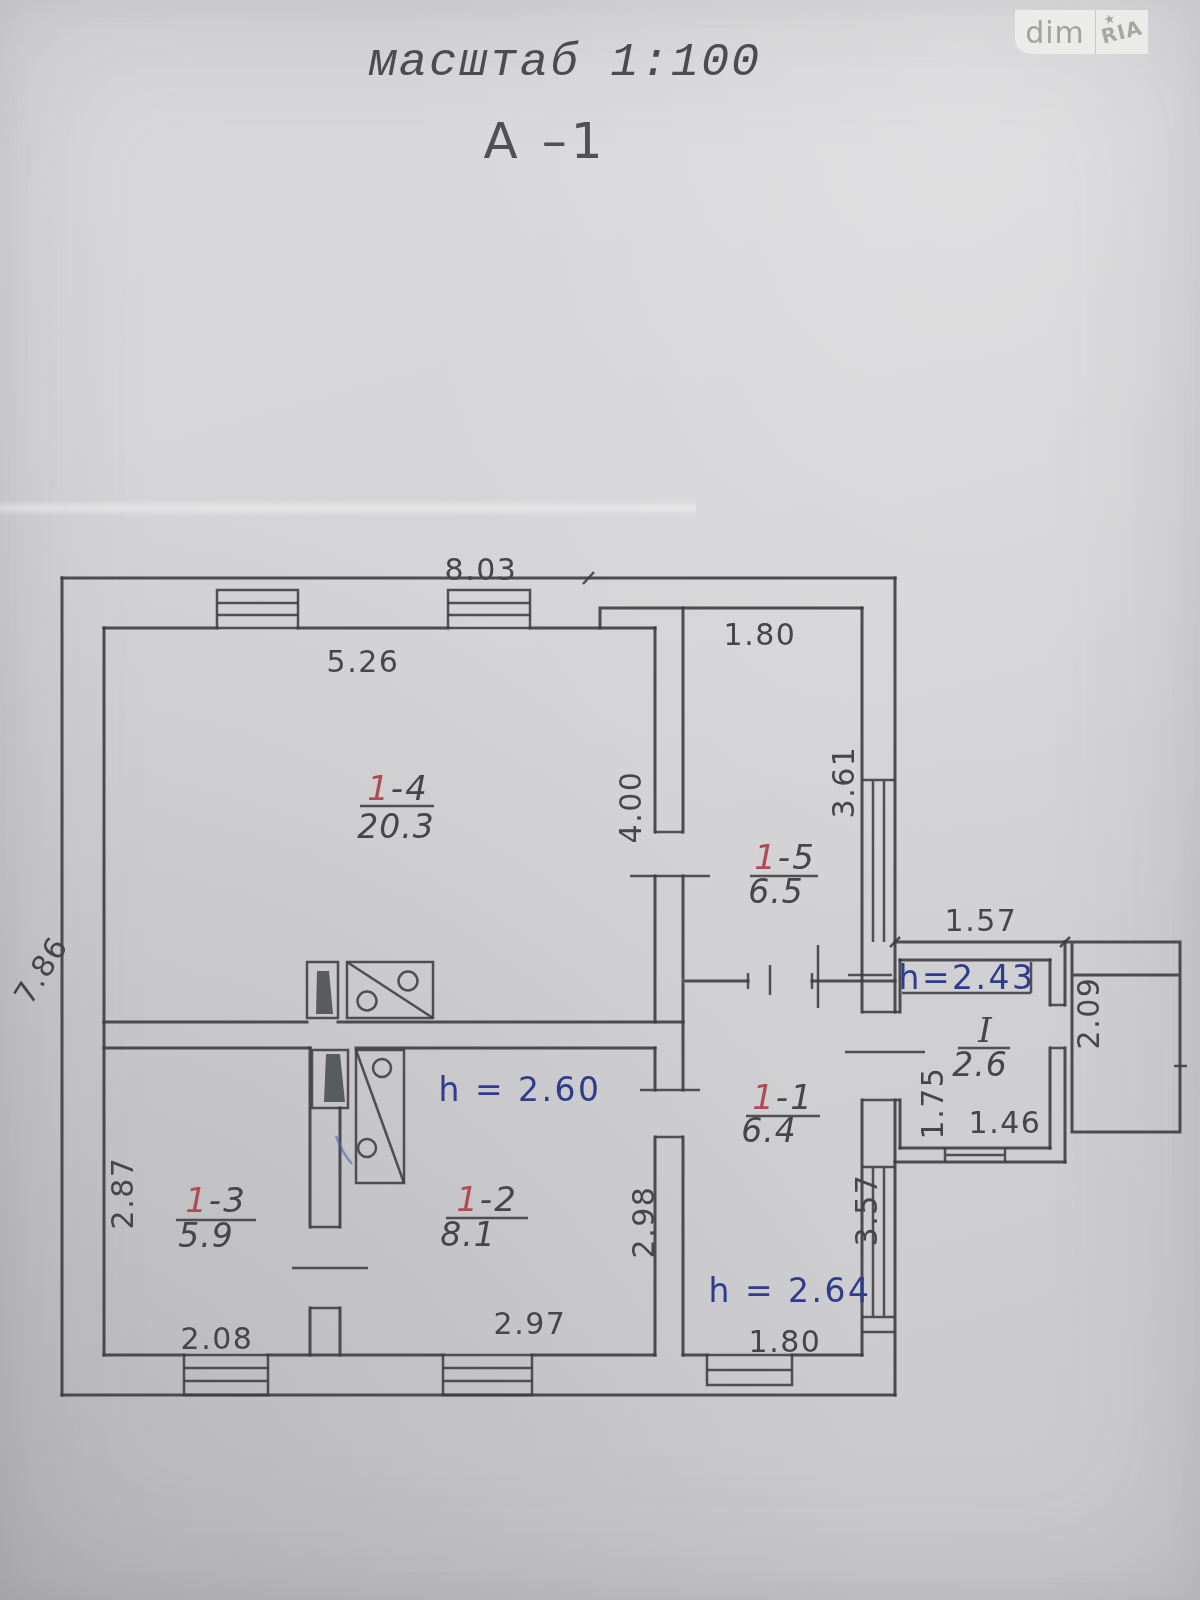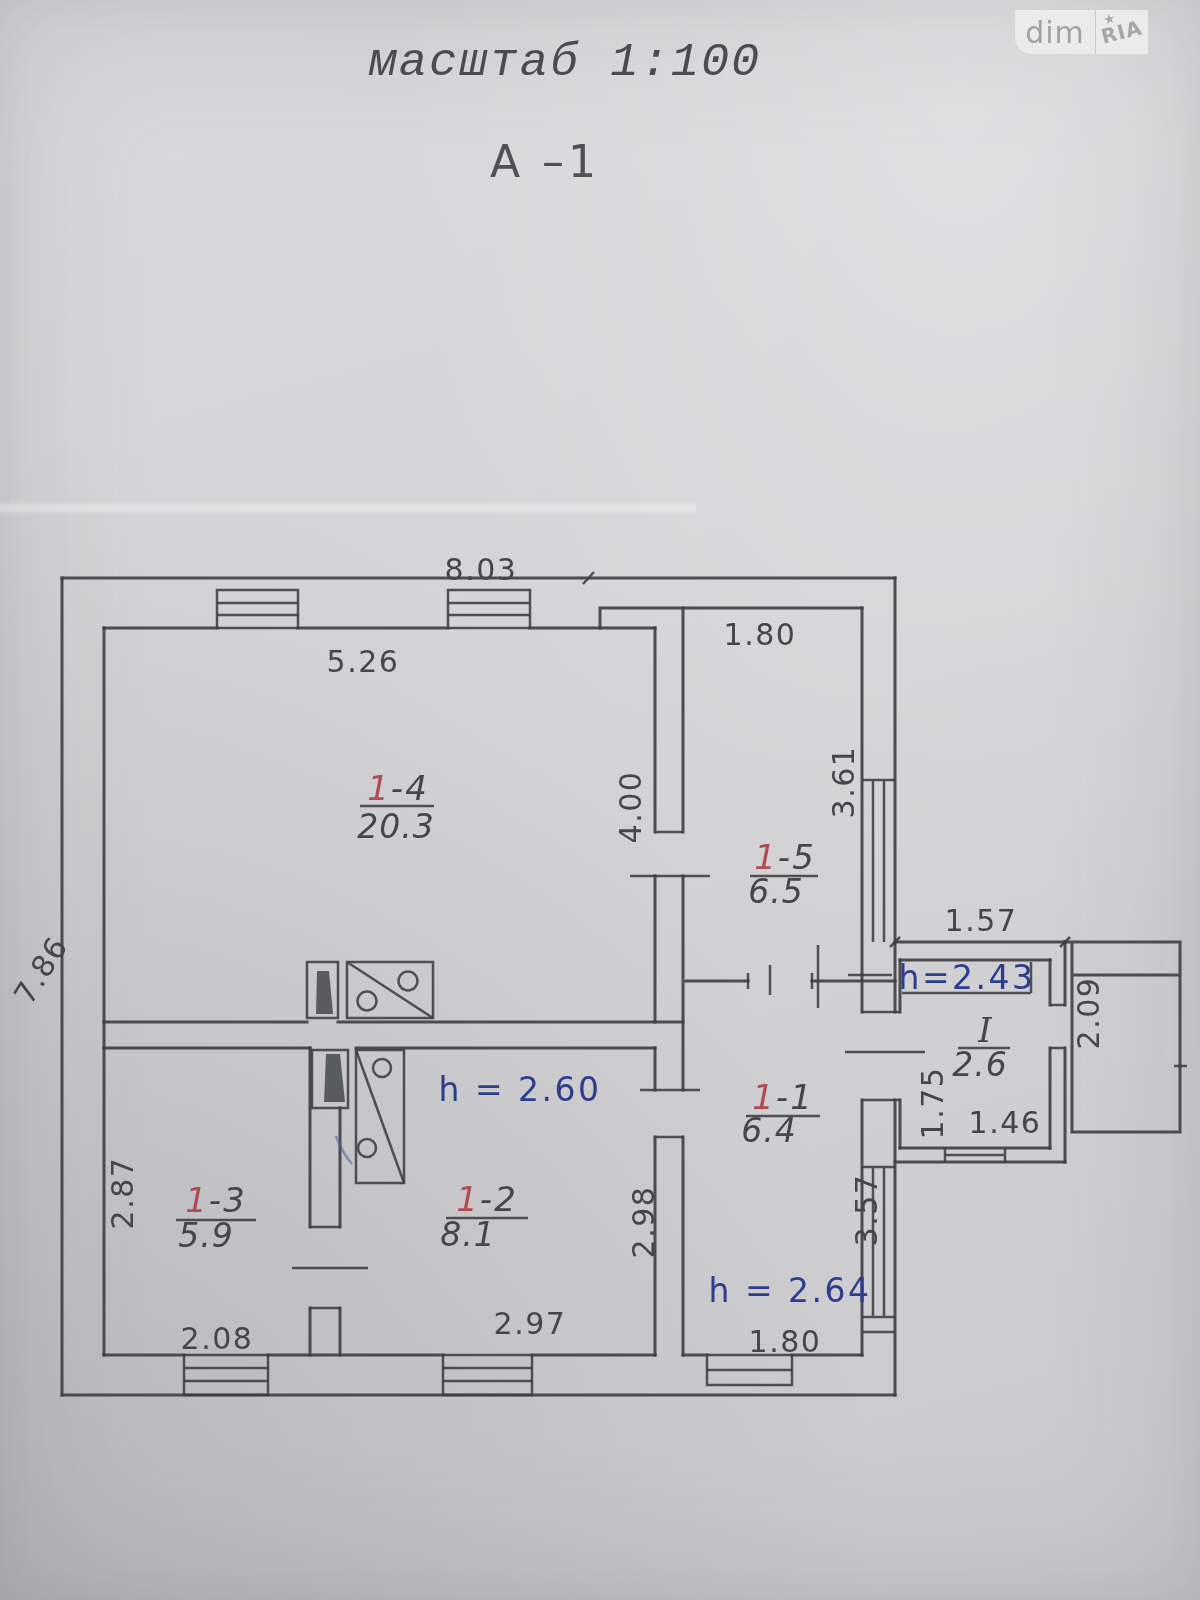--- a/index.html
+++ b/index.html
@@ -22,22 +22,22 @@
   .wm-dim{width:80px;font-size:30px;letter-spacing:1px;}
   .wm-sep{width:1px;background:#c9c9c7;}
   .wm-ria{width:52px;position:relative;}
   .wm-ria .ria-rot{transform:rotate(-14deg);font-weight:bold;font-size:20px;letter-spacing:1px;color:#a6a6a4;position:relative;}
   .wm-ria .star{position:absolute;top:-11px;left:6px;font-size:13px;font-style:normal;color:#a6a6a4;}
   .title{
     position:absolute;top:36px;left:0;width:1130px;text-align:center;
     font-family:Liberation Mono, monospace;font-style:italic;font-size:47px;color:#4b4b50;letter-spacing:2px;
   }
   .subtitle{
-    position:absolute;top:136px;left:0;width:1090px;text-align:center;
-    font-size:44px;color:#505055;letter-spacing:4px;
+    position:absolute;top:112px;left:0;width:1090px;text-align:center;
+    font-size:50px;color:#505055;letter-spacing:4px;
   }
   svg.plan{position:absolute;top:0;left:0;}
   svg.plan .w{stroke:#3d3d42;stroke-width:3;fill:none;stroke-opacity:.9;stroke-linecap:square;}
   svg.plan .w2{stroke:#3d3d42;stroke-width:2.5;fill:none;stroke-opacity:.88;}
   svg.plan .flue{fill:#4e5256;fill-opacity:.92;stroke:none;}
   svg.plan .scrib{stroke:#5563a8;stroke-width:2.5;fill:none;opacity:.6;}
   svg.plan text{fill:#46464a;}
   .lblDim{font-size:30px;letter-spacing:1.5px;}
   .lblRoom{font-size:34px;font-style:italic;letter-spacing:2px;}
   .lblArea{font-size:33px;font-style:italic;letter-spacing:1px;}

